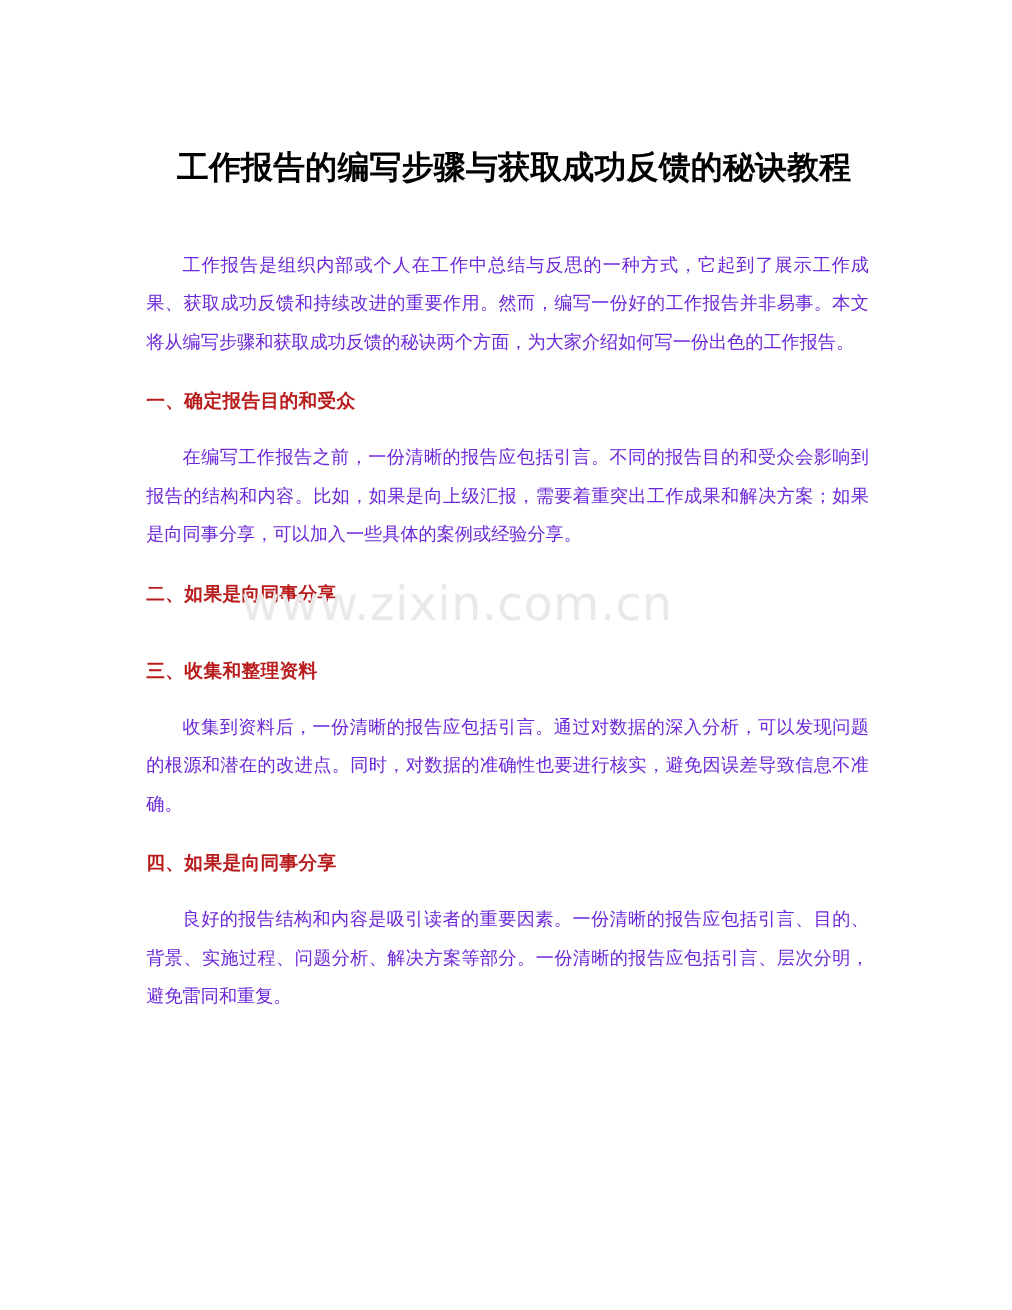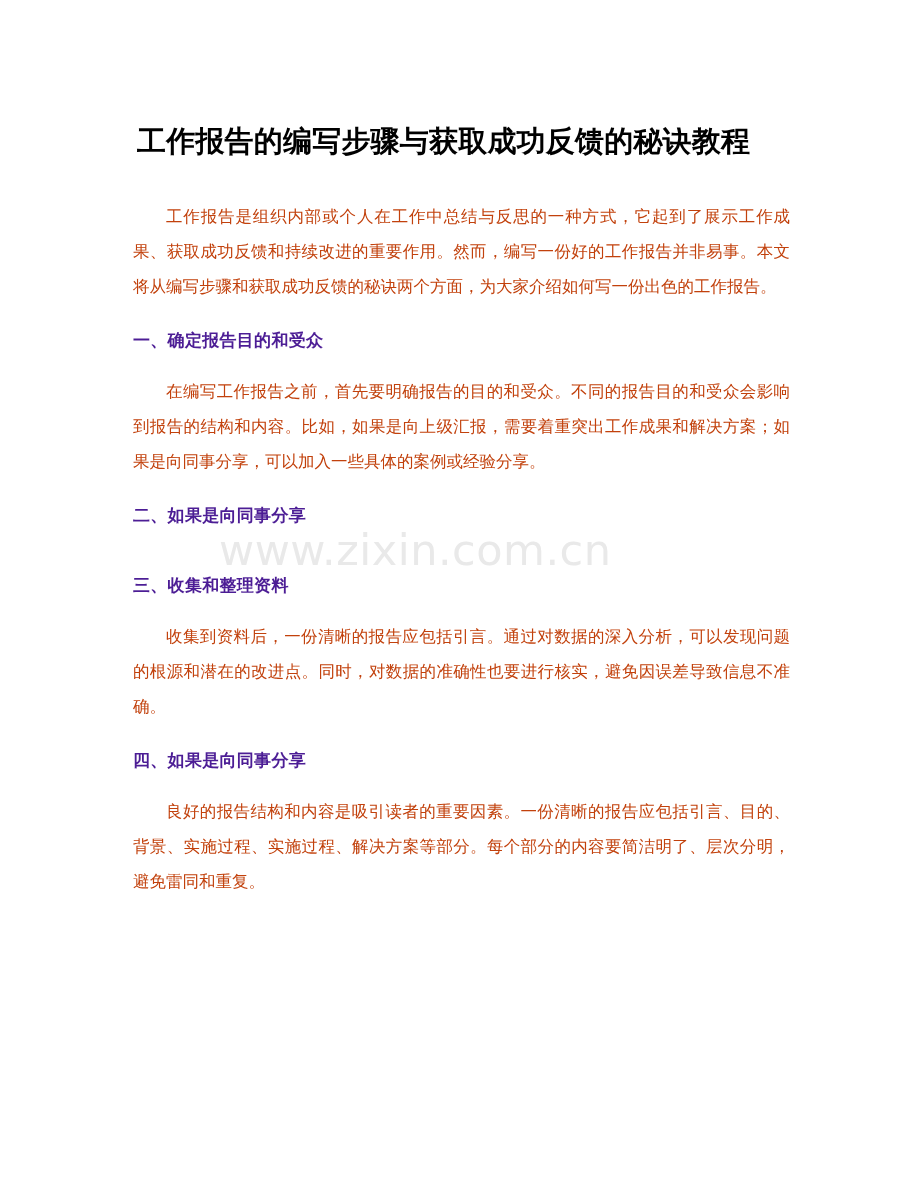--- a/index.html
+++ b/index.html
@@ -20,41 +20,41 @@
     left: 133px;
     top: 0;
     width: 657px;
   }
   .doc-title {
     font-family: "Liberation Sans", "DejaVu Sans", sans-serif;
     font-weight: bold;
     font-size: 29px;
     line-height: 52px;
     color: #000000;
-    text-align: left;
-    margin: 4px;
+    text-align: right;
+    margin: 16px;
     padding-top: 111px;
     letter-spacing: 0.2px;
   }
   .para {
     font-family: "Liberation Serif", "DejaVu Serif", serif;
     font-size: 16.5px;
     line-height: 35px;
-    color: #c2410c;
+    color: #6d28d9;
     text-align: justify;
     text-justify: inter-ideograph;
     text-indent: 33px;
     margin: 0;
   }
   .section-heading {
     font-family: "Liberation Sans", "DejaVu Sans", sans-serif;
     font-weight: bold;
     font-size: 17px;
     line-height: 30px;
-    color: #4c1d95;
+    color: #b91c1c;
     margin: 0;
     text-align: left;
     letter-spacing: 0.3px;
   }
   .gap-intro { height: 28px; }
   .gap-before-heading { height: 22px; }
   .gap-after-heading { height: 18px; }
 
   .watermark {
     position: absolute;
@@ -83,30 +83,30 @@
 
     <h1 class="doc-title">工作报告的编写步骤与获取成功反馈的秘诀教程</h1>
 
     <div class="gap-intro"></div>
 
     <p class="para">工作报告是组织内部或个人在工作中总结与反思的一种方式，它起到了展示工作成果、获取成功反馈和持续改进的重要作用。然而，编写一份好的工作报告并非易事。本文将从编写步骤和获取成功反馈的秘诀两个方面，为大家介绍如何写一份出色的工作报告。</p>
 
     <div class="gap-before-heading"></div>
     <h2 class="section-heading">一、确定报告目的和受众</h2>
     <div class="gap-after-heading"></div>
-    <p class="para">在编写工作报告之前，首先要明确报告的目的和受众。不同的报告目的和受众会影响到报告的结构和内容。比如，如果是向上级汇报，需要着重突出工作成果和解决方案；如果是向同事分享，可以加入一些具体的案例或经验分享。</p>
+    <p class="para">在编写工作报告之前，一份清晰的报告应包括引言。不同的报告目的和受众会影响到报告的结构和内容。比如，如果是向上级汇报，需要着重突出工作成果和解决方案；如果是向同事分享，可以加入一些具体的案例或经验分享。</p>
 
     <div class="gap-before-heading"></div>
     <h2 class="section-heading">二、如果是向同事分享</h2>
     <div class="gap-after-heading"></div>
 
     <div class="gap-before-heading"></div>
     <h2 class="section-heading">三、收集和整理资料</h2>
     <div class="gap-after-heading"></div>
     <p class="para">收集到资料后，一份清晰的报告应包括引言。通过对数据的深入分析，可以发现问题的根源和潜在的改进点。同时，对数据的准确性也要进行核实，避免因误差导致信息不准确。</p>
 
     <div class="gap-before-heading"></div>
     <h2 class="section-heading">四、如果是向同事分享</h2>
     <div class="gap-after-heading"></div>
-    <p class="para">良好的报告结构和内容是吸引读者的重要因素。一份清晰的报告应包括引言、目的、背景、实施过程、实施过程、解决方案等部分。每个部分的内容要简洁明了、层次分明，避免雷同和重复。</p>
+    <p class="para">良好的报告结构和内容是吸引读者的重要因素。一份清晰的报告应包括引言、目的、背景、实施过程、问题分析、解决方案等部分。一份清晰的报告应包括引言、层次分明，避免雷同和重复。</p>
 
   </div>
 </div>
 
 </body></html>

